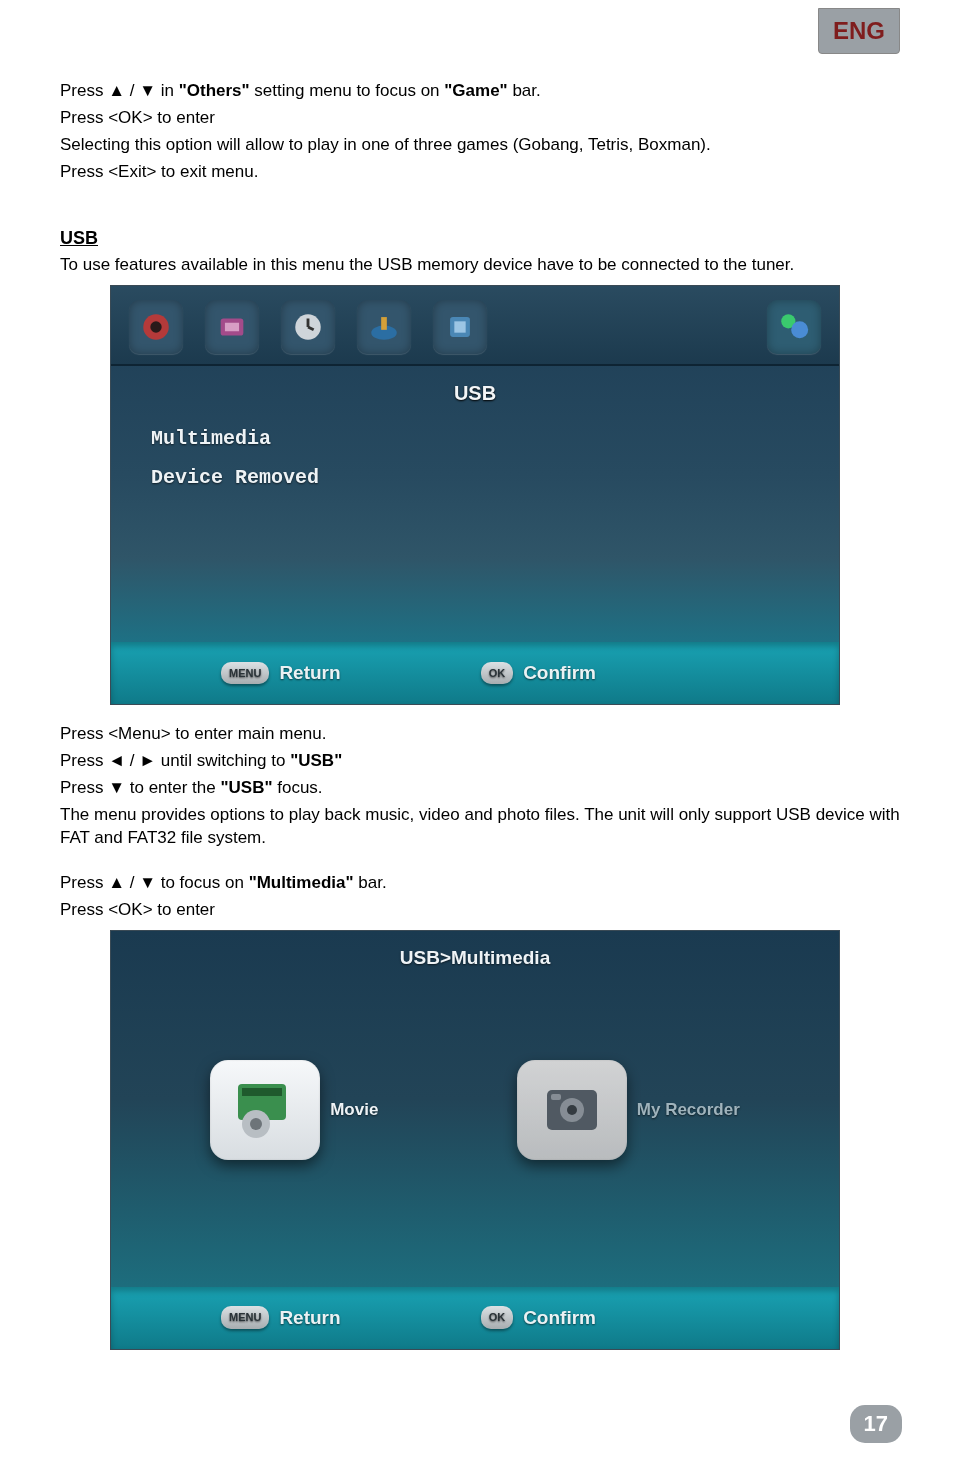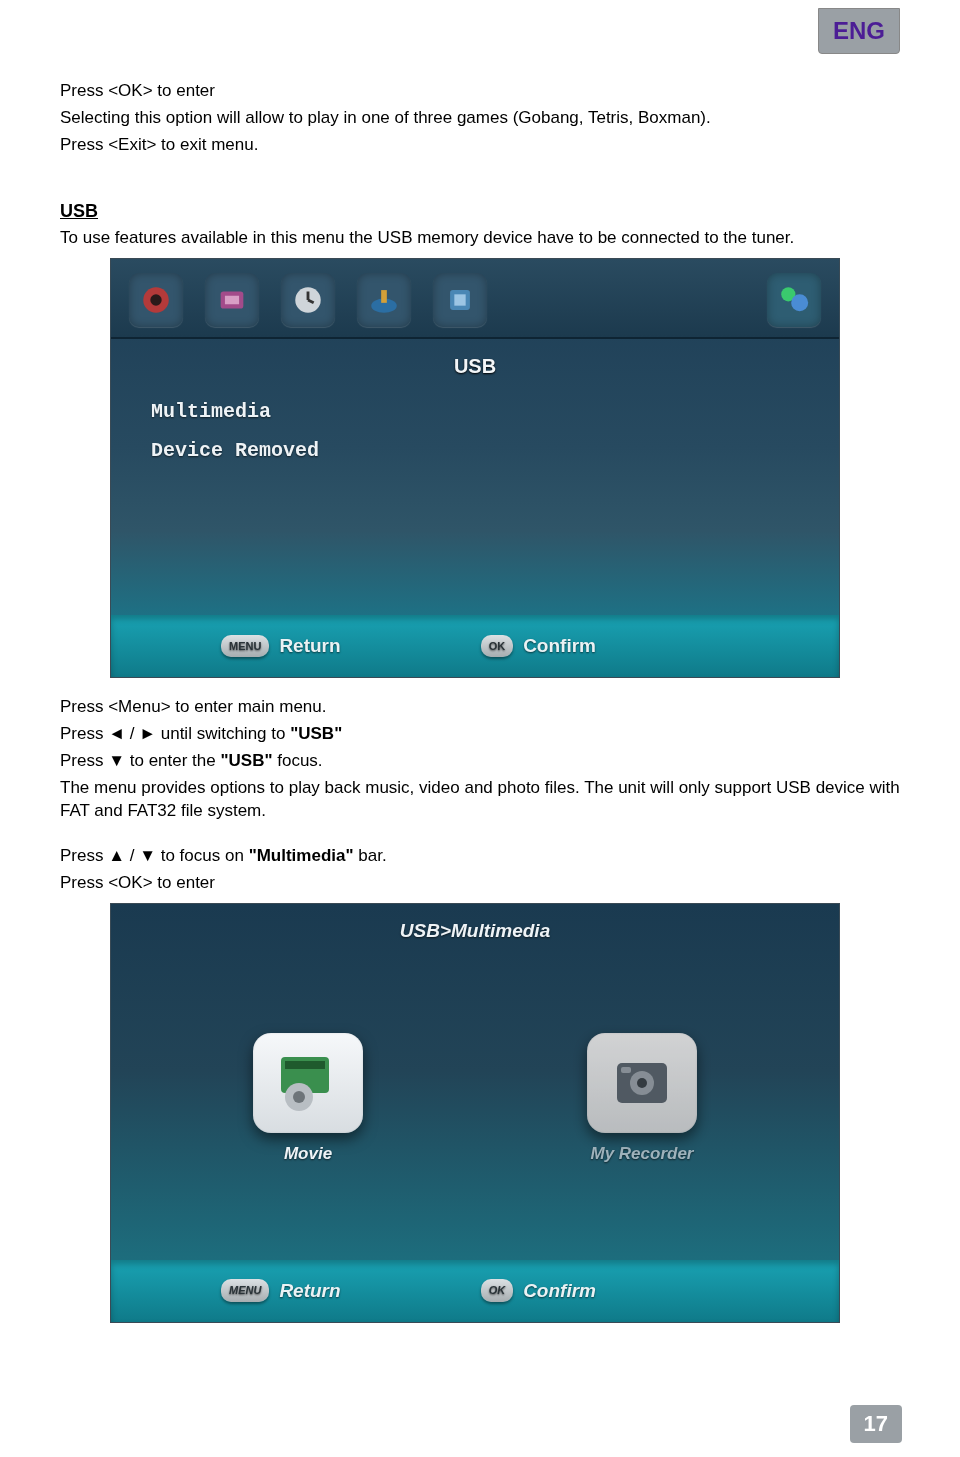--- a/index.html
+++ b/index.html
@@ -8,21 +8,21 @@
     background: #ffffff;
     width: 960px;
     min-height: 1457px;
     position: relative;
   }
   .eng-badge {
     position: absolute;
     top: 8px;
     right: 60px;
     background: #9aa0a5;
-    color: #4c1d95;
+    color: #7f1d1d;
     font-weight: bold;
     font-size: 24px;
     padding: 8px 14px;
     border: 1px solid #888;
     border-bottom-left-radius: 4px;
     border-bottom-right-radius: 4px;
   }
   .content {
     padding: 80px 60px 20px 60px;
     font-size: 17px;
@@ -114,39 +114,38 @@
   
   .screenshot2 {
     height: 420px;
     width: 730px;
     margin: 8px 8px 18px 50px;
     border: 1px solid #3a4a55;
     background: linear-gradient(180deg, #1a3a50 0%, #224457 40%, #1d6d7d 85%, #16a0b0 100%);
     position: relative;
     overflow: hidden;
     color: #e6eef2;
-    font-style: italic;
   }
   .breadcrumb {
     text-align: center;
     font-weight: bold;
     font-size: 19px;
     padding-top: 14px;
     color: #eef3f6;
     text-shadow: 0 1px 2px rgba(0,0,0,0.6);
   }
   .media-row {
     display: flex;
     justify-content: space-around;
     align-items: flex-end;
     margin-top: 90px;
     padding: 0 30px;
   }
   .media-item {
-    display: flex; flex-direction: column; align-items: center; gap: 10px;
+    display: flex; align-items: center; gap: 10px;
   }
   .media-tile {
     width: 110px; height: 100px;
     border-radius: 18px;
     background: linear-gradient(180deg, #f6f8fa 0%, #d8dde1 100%);
     box-shadow: 0 6px 14px rgba(0,0,0,0.5), inset 0 0 2px rgba(0,0,0,0.15);
     display: flex; align-items: center; justify-content: center;
   }
   .media-tile.dim {
     filter: brightness(0.85) saturate(0.7);
@@ -160,32 +159,35 @@
   .media-label.dim { color: #9fb3bc; }
   .page-num {
     position: absolute;
     bottom: 14px;
     right: 58px;
     background: #9aa0a5;
     color: #fff;
     font-weight: bold;
     font-size: 22px;
     padding: 6px 14px;
-    border-radius: 4px;
+    border-radius: 15px;
   }
   
   svg { display:block; }
 </style>
 </head>
 <body>
 
 <div class="eng-badge">ENG</div>
 
 <div class="content">
 
+  <p>
+    <span>Press ▲ / ▼ in </span><span class="bold">"Others"</span><span> setting menu to focus on </span><span class="bold">"Game"</span><span> bar.</span>
+  </p>
   <p>Press &lt;OK&gt; to enter</p>
   <p>Selecting this option will allow to play in one of three games (Gobang, Tetris, Boxman).</p>
   <p>Press &lt;Exit&gt; to exit menu.</p>
 
   <div class="section-gap"></div>
 
   <p class="usb-heading">USB</p>
   <p>To use features available in this menu the USB memory device have to be connected to the tuner.</p>
 
   <div class="screenshot" style="height:420px">

